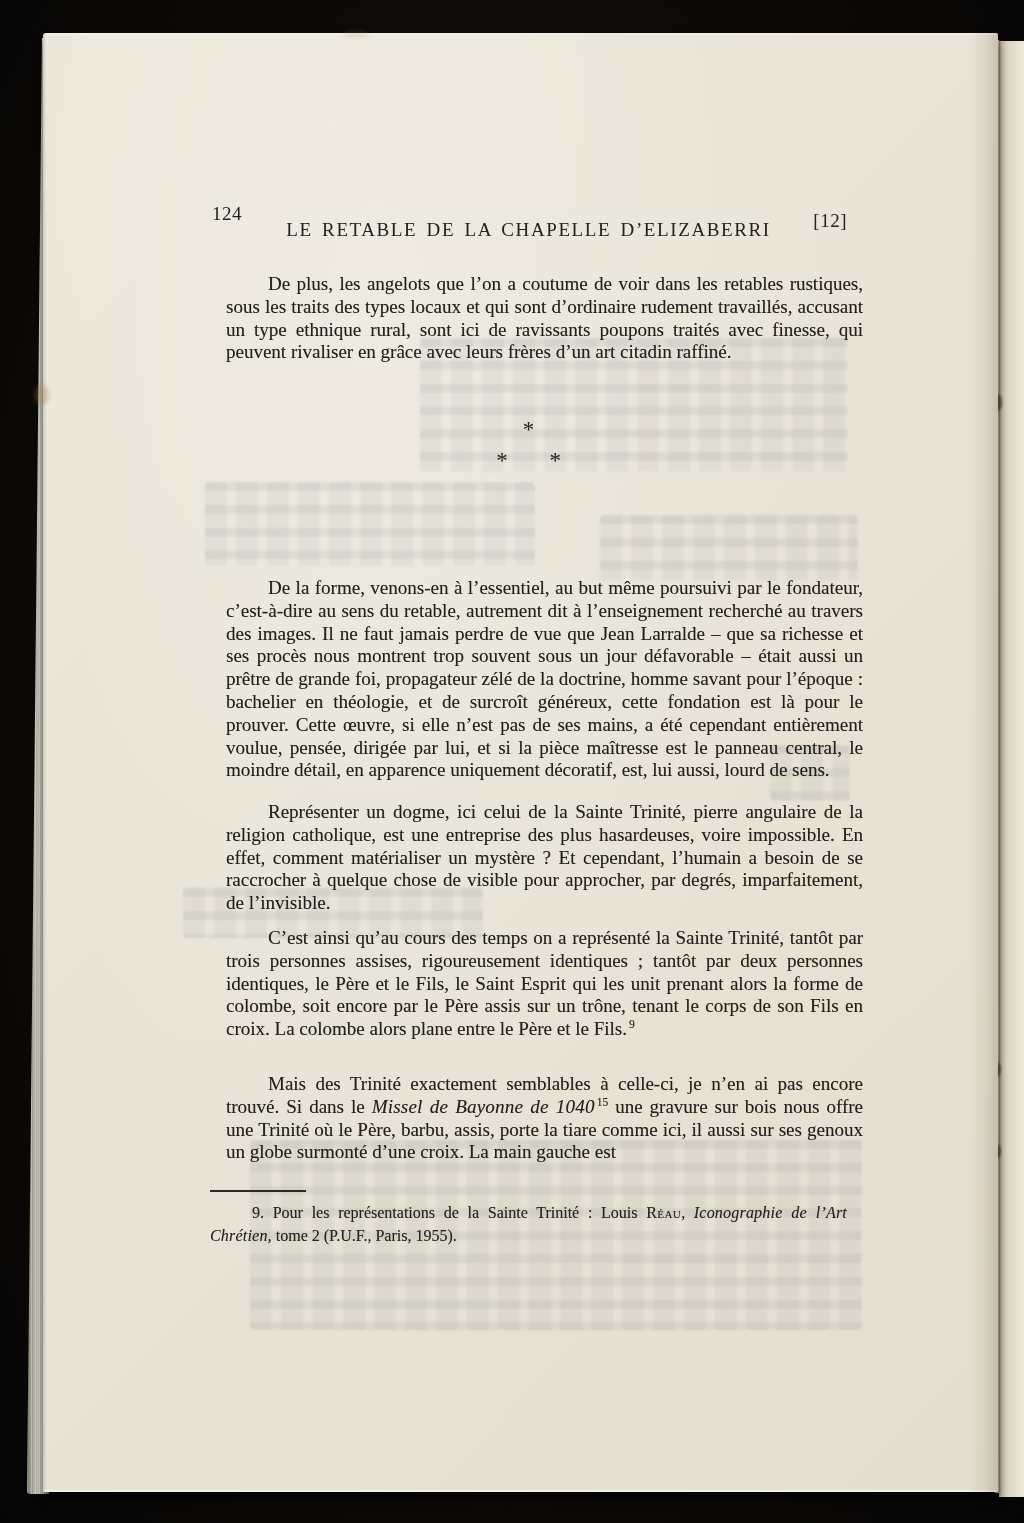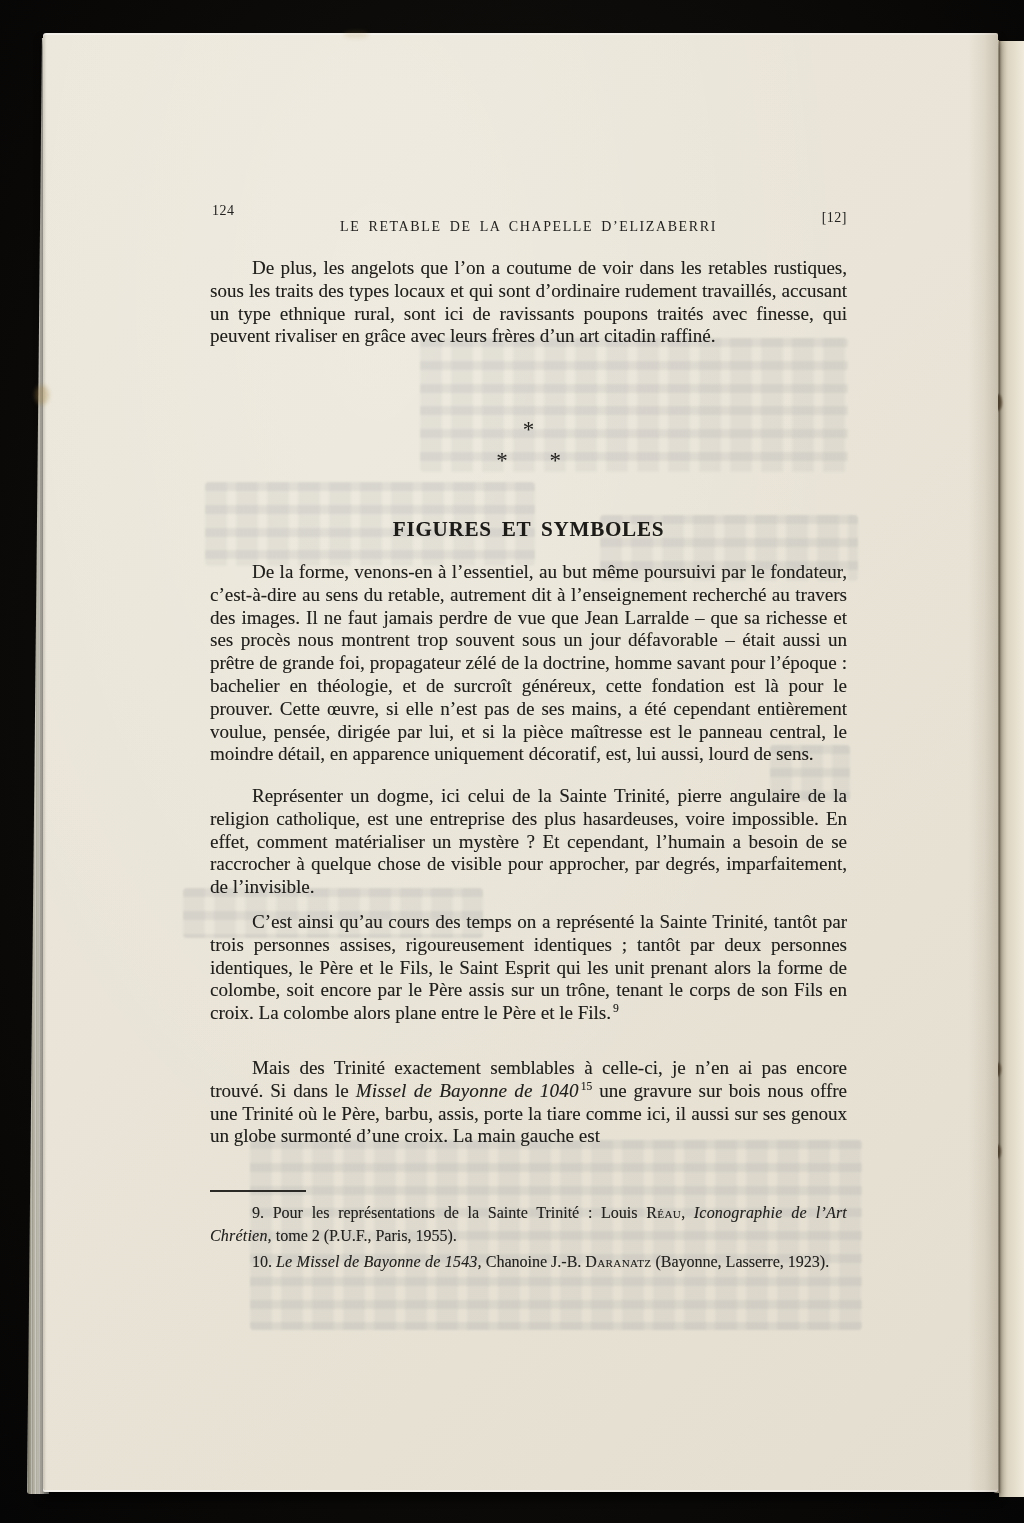--- a/index.html
+++ b/index.html
@@ -50,27 +50,27 @@
   
   .ghost{
     position:absolute;pointer-events:none;filter:blur(1.3px);opacity:.85;border-radius:4px;
     background-image:
       repeating-linear-gradient(to right, rgba(112,118,130,.09) 0 22px, transparent 22px 31px),
       repeating-linear-gradient(to bottom, rgba(112,118,130,.12) 0 9px, transparent 9px 22.8px);
   }
   
   .runhead{
     position:absolute;left:167px;top:170px;width:637px;height:22px;
-    font-size:14px;color:#232220;
+    font-size:19px;color:#232220;
   }
   .runhead .pageno{position:absolute;left:2px;top:0;letter-spacing:.5px;}
   .runhead .rtitle{position:absolute;left:0;right:0;top:16px;text-align:center;letter-spacing:1.6px;word-spacing:3px;}
   .runhead .bracket{position:absolute;right:0;top:7px;letter-spacing:.5px;}
   .bp{
-    position:absolute;left:167px;width:637px;margin:0;
+    position:absolute;left:167px;width:637px;margin:16px;
     font-size:19px;line-height:22.8px;text-align:justify;text-indent:42px;
     color:#201f1c;text-shadow:.2px .2px .35px rgba(45,42,36,.4);
   }
   .stars{
     position:absolute;left:167px;top:381px;width:637px;text-align:center;
     font-size:23px;line-height:31px;color:#1e1d1a;
   }
   .stars .row2{word-spacing:36px;}
   .sechead{
     position:absolute;left:167px;top:484px;width:637px;margin:0;text-align:center;
@@ -116,29 +116,27 @@
     <span class="bracket">[12]</span>
   </div>
 
   <p class="bp" style="top:224px;">De plus, les angelots que l’on a coutume de voir dans les retables rustiques, sous les traits des types locaux et qui sont d’ordinaire rudement travaillés, accusant un type ethnique rural, sont ici de ravissants poupons traités avec finesse, qui peuvent rivaliser en grâce avec leurs frères d’un art citadin raffiné.</p>
 
   <div class="stars">
     <div>*</div>
     <div class="row2">* *</div>
   </div>
 
-  <h2 class="sechead">FIGURES ET SYMBOLES</h2>
 
   <p class="bp" style="top:528px;">De la forme, venons-en à l’essentiel, au but même poursuivi par le fondateur, c’est-à-dire au sens du retable, autrement dit à l’enseignement recherché au travers des images. Il ne faut jamais perdre de vue que Jean Larralde – que sa richesse et ses procès nous montrent trop souvent sous un jour défavorable – était aussi un prêtre de grande foi, propagateur zélé de la doctrine, homme savant pour l’époque : bachelier en théologie, et de surcroît généreux, cette fondation est là pour le prouver. Cette œuvre, si elle n’est pas de ses mains, a été cependant entièrement voulue, pensée, dirigée par lui, et si la pièce maîtresse est le panneau central, le moindre détail, en apparence uniquement décoratif, est, lui aussi, lourd de sens.</p>
 
   <p class="bp" style="top:752px;">Représenter un dogme, ici celui de la Sainte Trinité, pierre angulaire de la religion catholique, est une entreprise des plus hasardeuses, voire impossible. En effet, comment matérialiser un mystère ? Et cependant, l’humain a besoin de se raccrocher à quelque chose de visible pour approcher, par degrés, imparfaitement, de l’invisible.</p>
 
   <p class="bp" style="top:878px;"><span>C’est ainsi qu’au cours des temps on a représenté la Sainte Trinité, tantôt par trois personnes assises, rigoureusement identiques ; tantôt par deux personnes identiques, le Père et le Fils, le Saint Esprit qui les unit prenant alors la forme de colombe, soit encore par le Père assis sur un trône, tenant le corps de son Fils en croix. La colombe alors plane entre le Père et le Fils.</span><sup>9</sup></p>
 
   <p class="bp" style="top:1024px;"><span>Mais des Trinité exactement semblables à celle-ci, je n’en ai pas encore trouvé. Si dans le </span><i>Missel de Bayonne de 1040</i><sup>15</sup><span> une gravure sur bois nous offre une Trinité où le Père, barbu, assis, porte la tiare comme ici, il aussi sur ses genoux un globe surmonté d’une croix. La main gauche est</span></p>
 
   <div class="fn-rule"></div>
 
   <p class="fn" style="top:1168px;"><span>9. </span><span>Pour les représentations de la Sainte Trinité : Louis </span><span class="sc">Réau</span><span>, </span><i>Iconographie de l’Art Chrétien,</i><span> tome 2 (P.U.F., Paris, 1955).</span></p>
 
-  <p class="fn" style="top:1217px;"><span>10. </span><i>Le Missel de Bayonne de 1543,</i><span> Chanoine J.-B. </span><span class="sc">Daranatz</span><span> (Bayonne, Lasserre, 1923).</span></p>
 
 </div>
 
 </body></html>

